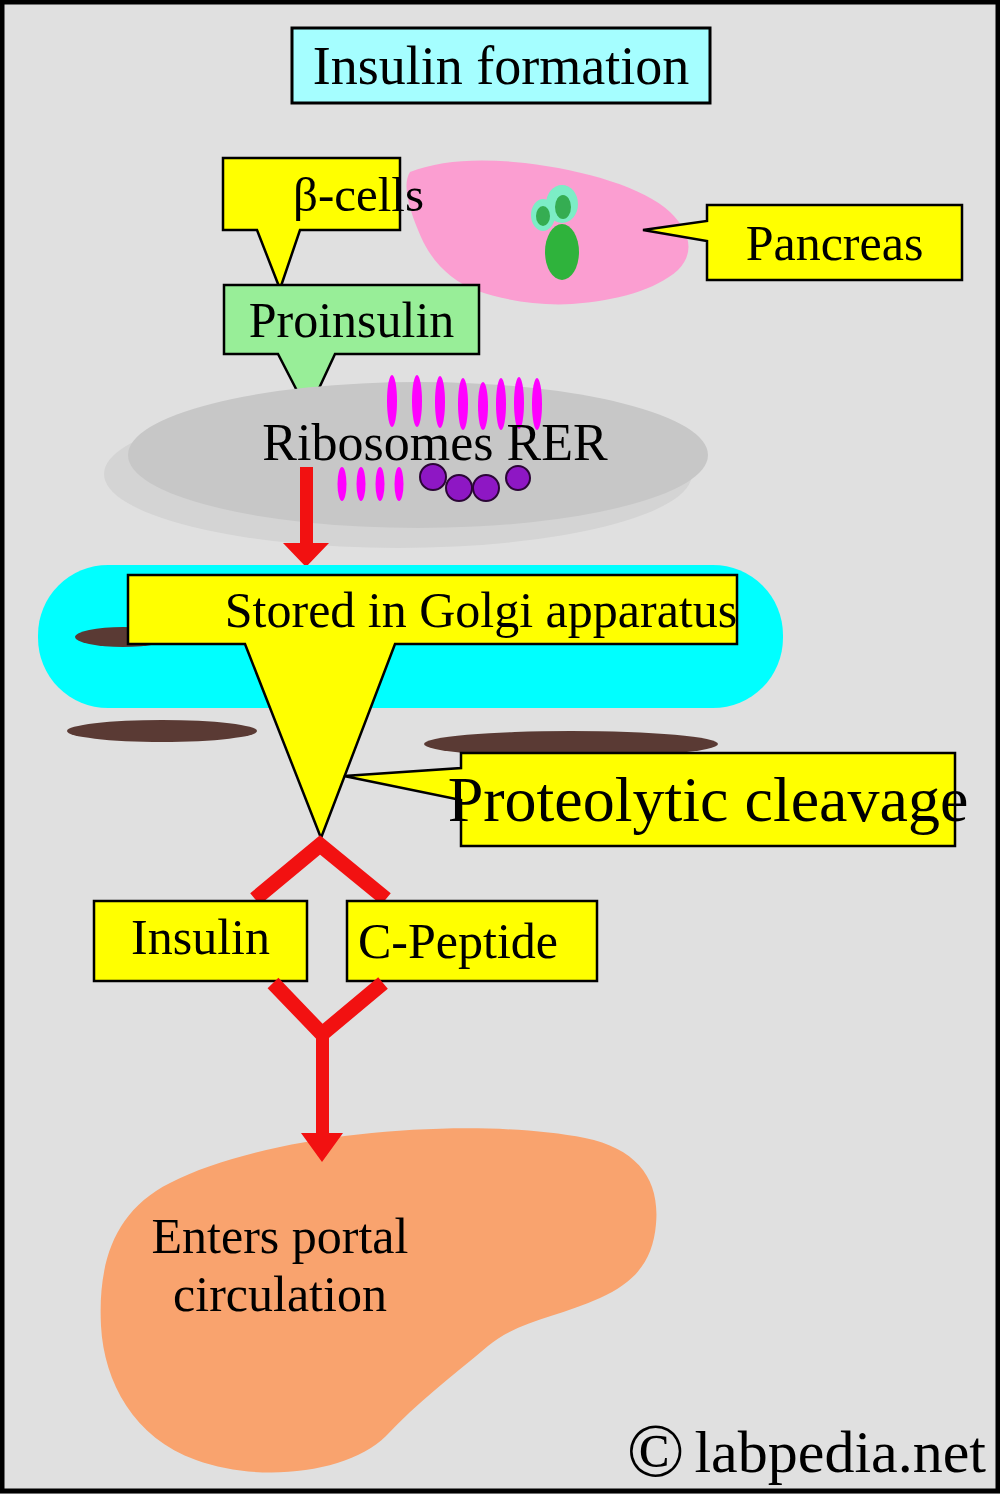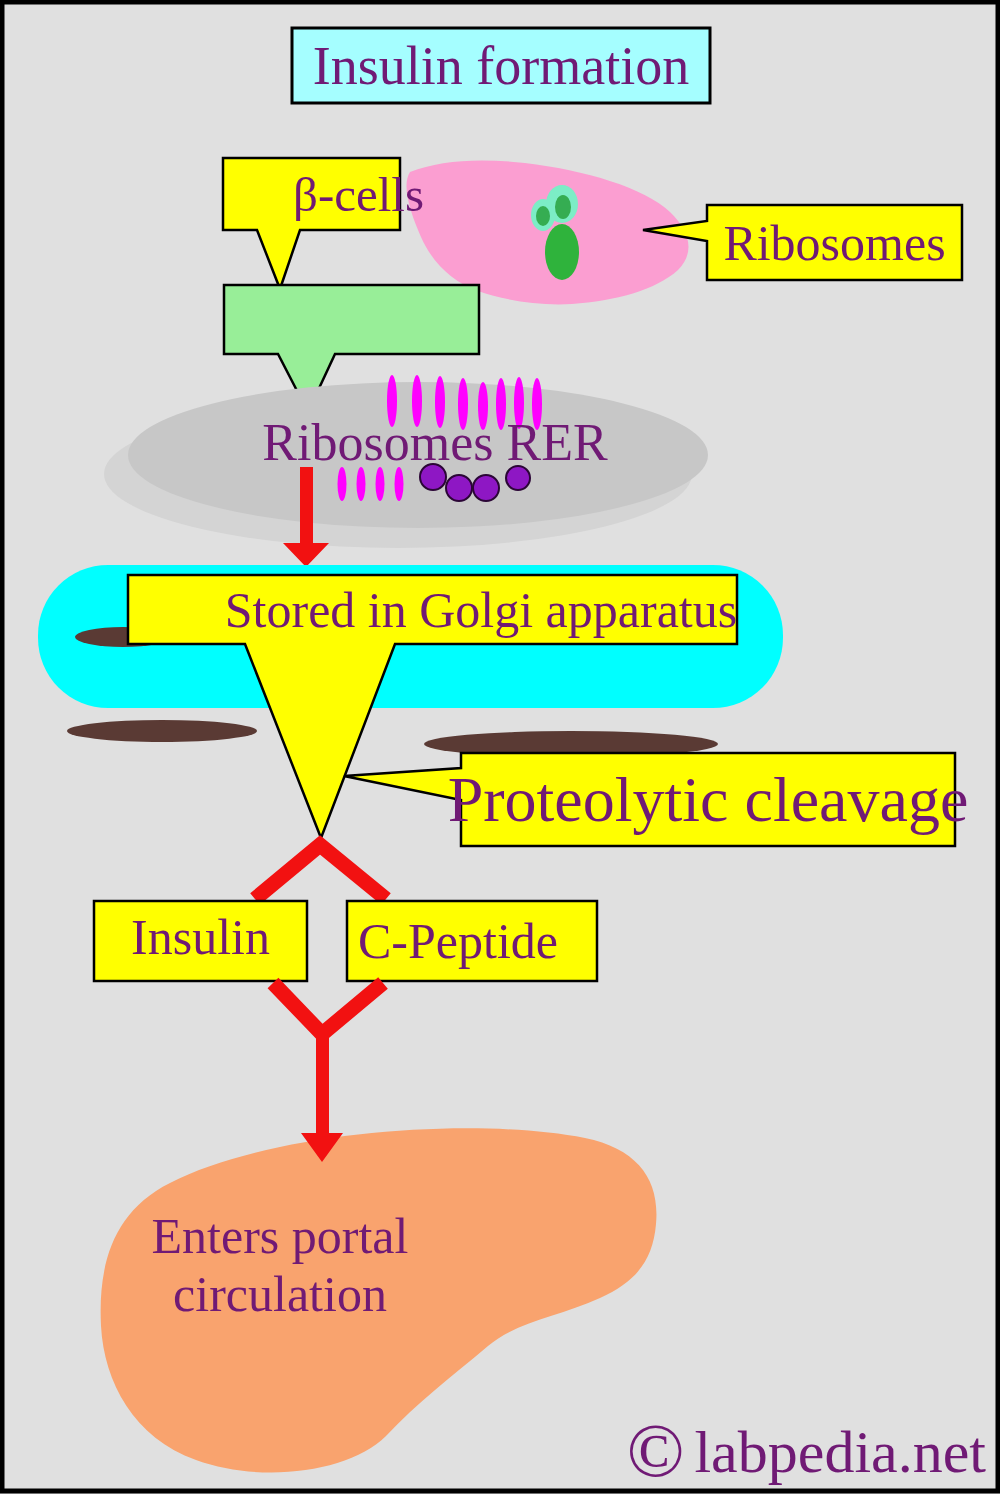--- a/index.html
+++ b/index.html
@@ -7,21 +7,21 @@
     position:relative;
     width:1000px;height:1494px;
     background:#E0E0E0;
     overflow:hidden;
     font-family:"Liberation Serif", serif;
   }
   #shapes{position:absolute;left:0;top:0;width:1000px;height:1494px;}
   .label{
     position:absolute;
     display:flex;align-items:center;justify-content:center;
-    color:#701a75;white-space:nowrap;
+    color:#000000;white-space:nowrap;
     font-family:"Liberation Serif", serif;
     pointer-events:none;
   }
   .lbl-title      {left:292px;top:28px;  width:418px;height:75px;font-size:54px;}
   .lbl-beta       {left:223px;top:158px; width:177px;height:72px;font-size:49px;margin-left:47px;}
   .lbl-pancreas   {left:707px;top:205px; width:255px;height:75px;font-size:50px;}
   .lbl-proinsulin {left:224px;top:285px; width:255px;height:69px;font-size:50px;}
   .lbl-ribosomes  {left:235px;top:412px; width:400px;height:60px;font-size:52px;}
   .lbl-golgi      {left:128px;top:575px; width:706px;height:69px;font-size:50px;}
   .lbl-proteolytic{left:461px;top:753px; width:494px;height:93px;font-size:64px;}
@@ -117,22 +117,23 @@
 
     <polygon points="316,1030 329,1030 329,1133 343,1133 322,1162 301,1133 316,1133" fill="#F21111"></polygon>
 
     <rect x="2" y="2" width="996" height="1489" fill="none" stroke="#000" stroke-width="5"></rect>
   </svg>
 
   <div class="label lbl-title">Insulin formation</div>
 
   <div class="label lbl-beta">β-cells</div>
 
-  <div class="label lbl-pancreas">Ribosomes</div>
+  <div class="label lbl-pancreas">Pancreas</div>
 
+  <div class="label lbl-proinsulin">Proinsulin</div>
 
   <div class="label lbl-ribosomes">Ribosomes RER</div>
 
   <div class="label lbl-golgi">Stored in Golgi apparatus</div>
 
   <div class="label lbl-proteolytic">Proteolytic cleavage</div>
 
   <div class="label lbl-insulin">Insulin</div>
 
   <div class="label lbl-cpeptide">C-Peptide</div>

